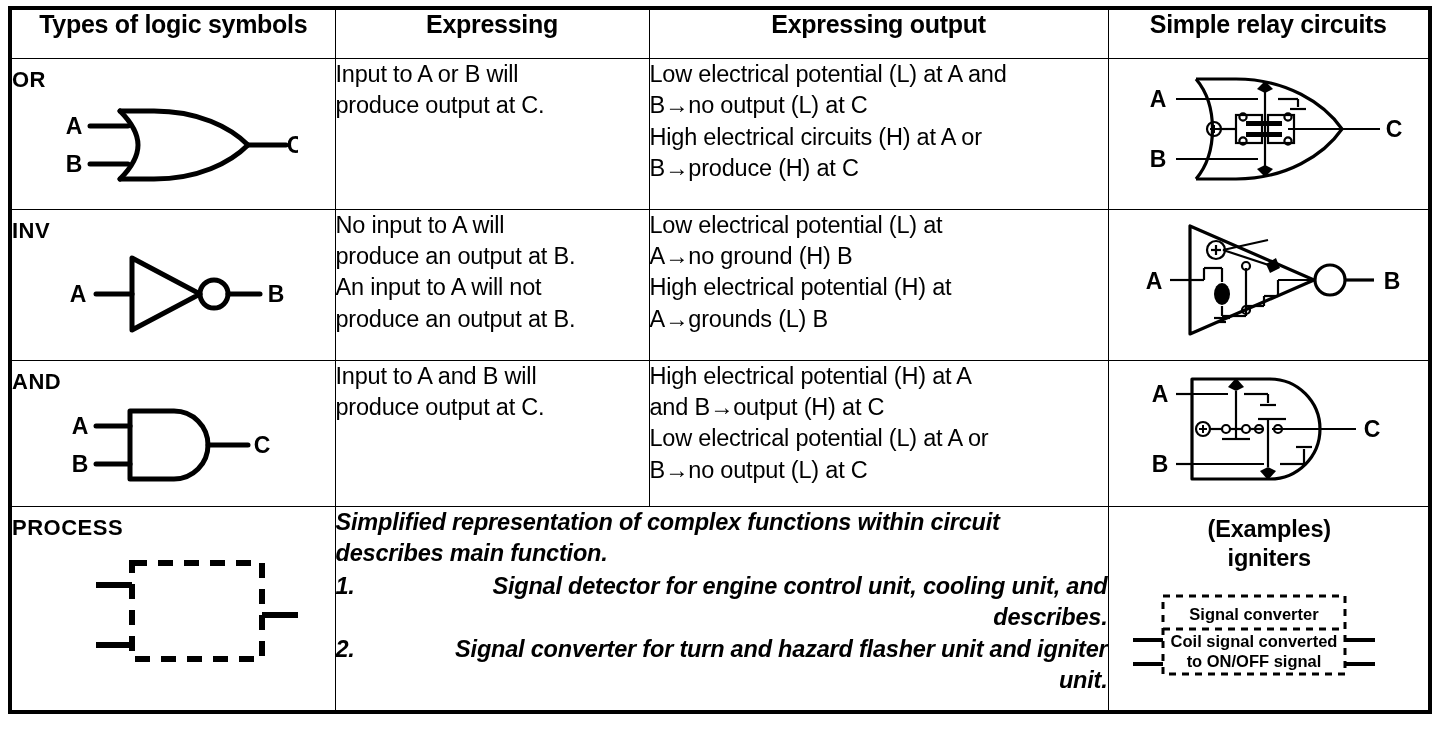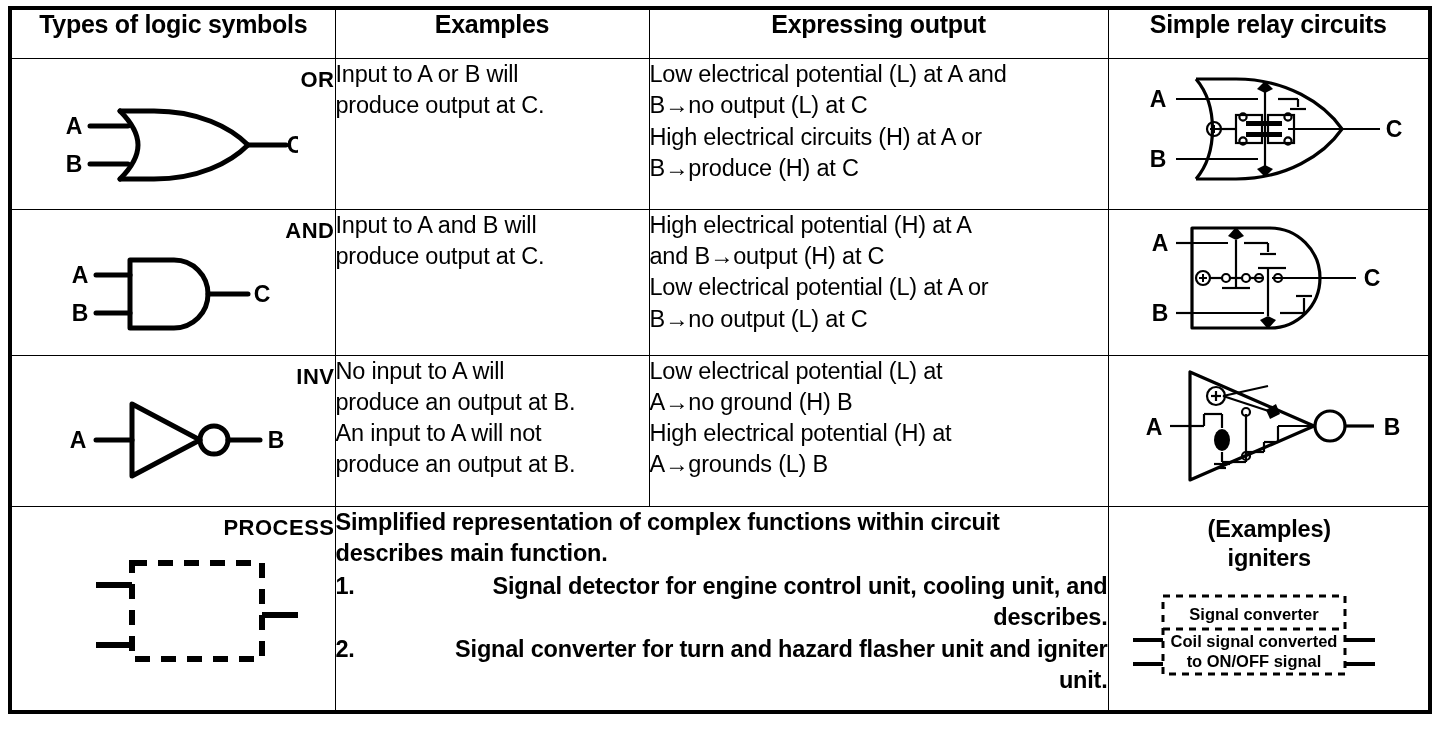--- a/index.html
+++ b/index.html
@@ -64,21 +64,21 @@
     padding: 9px 10px 8px 12px;
     font-size: 23.5px;
     font-weight: normal;
     line-height: 1.33;
     letter-spacing: -0.2px;
   }
   .cell-text .ln { white-space: nowrap; }
 
   
   .symcell {
-    text-align: right;
+    text-align: left;
     position: relative;
   }
   .symcell .sym-label {
     font-size: 22px;
     font-weight: bold;
     letter-spacing: 0.5px;
     padding-top: 8px;
     display: block;
   }
   .symcell .sym-art { display: block; margin: 0 auto; }
@@ -86,20 +86,21 @@
   .relaycell { text-align: center; }
   .relaycell svg { display: block; margin: 0 auto; }
 
   
   .proc-text {
     padding: 10px 10px 8px 12px;
     font-size: 23.5px;
     font-weight: bold;
     line-height: 1.34;
     letter-spacing: -0.2px;
+    font-style: italic;
   }
   .proc-text .lead { display: block; }
   .proc-list { display: block; margin-top: 1px; }
   .proc-item {
     display: flex;
     align-items: flex-start;
   }
   .proc-item .num { width: 30px; flex: 0 0 30px; }
   .proc-item .body { flex: 1 1 auto; text-align: right; }
   .proc-item .body .cont { display: block; padding-left: 20px; }
@@ -123,21 +124,21 @@
   <colgroup>
     <col class="col-symbol">
         <col class="col-op">
         <col class="col-out">
         <col class="col-relay">
   </colgroup>
 
   <thead>
     <tr>
       <th class="hdr">Types of logic symbols</th>
-      <th class="hdr">Examples</th>
+      <th class="hdr">Expressing</th>
       <th class="hdr">Expressing output</th>
       <th class="hdr">Simple relay circuits</th>
     </tr>
   </thead>
 
   <tbody>
 
     <tr>
       <td class="symcell">
         <span class="sym-label">OR</span>
@@ -201,20 +202,97 @@
             <circle cx="170" cy="58" r="3.6"></circle>
             <circle cx="170" cy="82" r="3.6"></circle>
           </g>
           <g stroke="#000" stroke-width="2">
             <line x1="92" y1="70" x2="100" y2="70"></line>
             <line x1="96" y1="66" x2="96" y2="74"></line>
           </g>
           <text x="40" y="48" font-family="Liberation Sans, sans-serif" font-size="23" font-weight="bold" text-anchor="middle">A</text>
           <text x="40" y="108" font-family="Liberation Sans, sans-serif" font-size="23" font-weight="bold" text-anchor="middle">B</text>
           <text x="276" y="78" font-family="Liberation Sans, sans-serif" font-size="23" font-weight="bold" text-anchor="middle">C</text>
+        </svg>
+      </td>
+    </tr>
+
+    <tr>
+      <td class="symcell">
+        <span class="sym-label">INV</span>
+        <svg class="sym-art" width="250" height="100" viewBox="0 0 250 100">
+          <g fill="none" stroke="#000" stroke-width="5" stroke-linecap="round" stroke-linejoin="round">
+            <path d="M84 14 L84 86 L152 50 Z"></path>
+            <circle cx="166" cy="50" r="14"></circle>
+            <line x1="48" y1="50" x2="84" y2="50"></line>
+            <line x1="180" y1="50" x2="212" y2="50"></line>
+          </g>
+          <text x="30" y="58" font-family="Liberation Sans, sans-serif" font-size="23" font-weight="bold" text-anchor="middle">A</text>
+          <text x="228" y="58" font-family="Liberation Sans, sans-serif" font-size="23" font-weight="bold" text-anchor="middle">B</text>
+        </svg>
+      </td>
+
+      <td class="cell-text">
+        <span class="ln">No input to A will</span>
+        <span class="ln">produce an output at B.</span>
+        <span class="ln">An input to A will not</span>
+        <span class="ln">produce an output at B.</span>
+      </td>
+
+      <td class="cell-text">
+        <span class="ln">Low electrical potential (L) at</span>
+        <span class="ln">A→no ground (H) B</span>
+        <span class="ln">High electrical potential (H) at</span>
+        <span class="ln">A→grounds (L) B</span>
+      </td>
+
+      <td class="relaycell">
+        <svg width="300" height="140" viewBox="0 0 300 140">
+          <g fill="none" stroke="#000" stroke-width="3.2" stroke-linejoin="round">
+            <path d="M72 16 L72 124 L196 70 Z"></path>
+          </g>
+          <g fill="none" stroke="#000" stroke-width="3.2">
+            <circle cx="212" cy="70" r="15"></circle>
+            <line x1="227" y1="70" x2="256" y2="70"></line>
+          </g>
+          <g fill="none" stroke="#000" stroke-width="2.2">
+            <line x1="52" y1="70" x2="72" y2="70"></line>
+            <line x1="72" y1="70" x2="86" y2="70"></line>
+            <line x1="86" y1="70" x2="86" y2="58"></line>
+            <line x1="86" y1="58" x2="104" y2="58"></line>
+            <line x1="104" y1="58" x2="104" y2="72"></line>
+            <line x1="104" y1="96" x2="104" y2="106"></line>
+            <line x1="96" y1="108" x2="112" y2="108"></line>
+            <line x1="100" y1="112" x2="108" y2="112"></line>
+            <line x1="104" y1="106" x2="128" y2="106"></line>
+            <line x1="128" y1="106" x2="128" y2="62"></line>
+            <line x1="128" y1="62" x2="128" y2="58"></line>
+            <line x1="128" y1="96" x2="146" y2="96"></line>
+            <line x1="146" y1="96" x2="146" y2="86"></line>
+            <line x1="146" y1="86" x2="160" y2="86"></line>
+            <line x1="160" y1="86" x2="160" y2="70"></line>
+            <line x1="160" y1="70" x2="197" y2="70"></line>
+            <line x1="105" y1="40" x2="160" y2="58"></line>
+            <line x1="105" y1="40" x2="150" y2="30"></line>
+          </g>
+          <g fill="#000" stroke="none">
+            <ellipse cx="104" cy="84" rx="8" ry="11"></ellipse>
+            <path d="M148 54 l10 -6 l4 10 l-10 5 z"></path>
+          </g>
+          <g fill="none" stroke="#000" stroke-width="2.2">
+            <circle cx="98" cy="40" r="9"></circle>
+            <circle cx="128" cy="56" r="4"></circle>
+            <circle cx="128" cy="100" r="4"></circle>
+          </g>
+          <g stroke="#000" stroke-width="2.2">
+            <line x1="93" y1="40" x2="103" y2="40"></line>
+            <line x1="98" y1="35" x2="98" y2="45"></line>
+          </g>
+          <text x="36" y="79" font-family="Liberation Sans, sans-serif" font-size="23" font-weight="bold" text-anchor="middle">A</text>
+          <text x="274" y="79" font-family="Liberation Sans, sans-serif" font-size="23" font-weight="bold" text-anchor="middle">B</text>
         </svg>
       </td>
     </tr>
 
     <tr>
       <td class="symcell">
         <span class="sym-label">AND</span>
         <svg class="sym-art" width="250" height="100" viewBox="0 0 250 100">
           <g fill="none" stroke="#000" stroke-width="5" stroke-linecap="round" stroke-linejoin="round">
             <path d="M82 16 L126 16 A34 34 0 0 1 126 84 L82 84 Z"></path>
@@ -283,97 +361,20 @@
           </g>
           <text x="42" y="41" font-family="Liberation Sans, sans-serif" font-size="23" font-weight="bold" text-anchor="middle">A</text>
           <text x="42" y="111" font-family="Liberation Sans, sans-serif" font-size="23" font-weight="bold" text-anchor="middle">B</text>
           <text x="254" y="76" font-family="Liberation Sans, sans-serif" font-size="23" font-weight="bold" text-anchor="middle">C</text>
         </svg>
       </td>
     </tr>
 
     <tr>
       <td class="symcell">
-        <span class="sym-label">INV</span>
-        <svg class="sym-art" width="250" height="100" viewBox="0 0 250 100">
-          <g fill="none" stroke="#000" stroke-width="5" stroke-linecap="round" stroke-linejoin="round">
-            <path d="M84 14 L84 86 L152 50 Z"></path>
-            <circle cx="166" cy="50" r="14"></circle>
-            <line x1="48" y1="50" x2="84" y2="50"></line>
-            <line x1="180" y1="50" x2="212" y2="50"></line>
-          </g>
-          <text x="30" y="58" font-family="Liberation Sans, sans-serif" font-size="23" font-weight="bold" text-anchor="middle">A</text>
-          <text x="228" y="58" font-family="Liberation Sans, sans-serif" font-size="23" font-weight="bold" text-anchor="middle">B</text>
-        </svg>
-      </td>
-
-      <td class="cell-text">
-        <span class="ln">No input to A will</span>
-        <span class="ln">produce an output at B.</span>
-        <span class="ln">An input to A will not</span>
-        <span class="ln">produce an output at B.</span>
-      </td>
-
-      <td class="cell-text">
-        <span class="ln">Low electrical potential (L) at</span>
-        <span class="ln">A→no ground (H) B</span>
-        <span class="ln">High electrical potential (H) at</span>
-        <span class="ln">A→grounds (L) B</span>
-      </td>
-
-      <td class="relaycell">
-        <svg width="300" height="140" viewBox="0 0 300 140">
-          <g fill="none" stroke="#000" stroke-width="3.2" stroke-linejoin="round">
-            <path d="M72 16 L72 124 L196 70 Z"></path>
-          </g>
-          <g fill="none" stroke="#000" stroke-width="3.2">
-            <circle cx="212" cy="70" r="15"></circle>
-            <line x1="227" y1="70" x2="256" y2="70"></line>
-          </g>
-          <g fill="none" stroke="#000" stroke-width="2.2">
-            <line x1="52" y1="70" x2="72" y2="70"></line>
-            <line x1="72" y1="70" x2="86" y2="70"></line>
-            <line x1="86" y1="70" x2="86" y2="58"></line>
-            <line x1="86" y1="58" x2="104" y2="58"></line>
-            <line x1="104" y1="58" x2="104" y2="72"></line>
-            <line x1="104" y1="96" x2="104" y2="106"></line>
-            <line x1="96" y1="108" x2="112" y2="108"></line>
-            <line x1="100" y1="112" x2="108" y2="112"></line>
-            <line x1="104" y1="106" x2="128" y2="106"></line>
-            <line x1="128" y1="106" x2="128" y2="62"></line>
-            <line x1="128" y1="62" x2="128" y2="58"></line>
-            <line x1="128" y1="96" x2="146" y2="96"></line>
-            <line x1="146" y1="96" x2="146" y2="86"></line>
-            <line x1="146" y1="86" x2="160" y2="86"></line>
-            <line x1="160" y1="86" x2="160" y2="70"></line>
-            <line x1="160" y1="70" x2="197" y2="70"></line>
-            <line x1="105" y1="40" x2="160" y2="58"></line>
-            <line x1="105" y1="40" x2="150" y2="30"></line>
-          </g>
-          <g fill="#000" stroke="none">
-            <ellipse cx="104" cy="84" rx="8" ry="11"></ellipse>
-            <path d="M148 54 l10 -6 l4 10 l-10 5 z"></path>
-          </g>
-          <g fill="none" stroke="#000" stroke-width="2.2">
-            <circle cx="98" cy="40" r="9"></circle>
-            <circle cx="128" cy="56" r="4"></circle>
-            <circle cx="128" cy="100" r="4"></circle>
-          </g>
-          <g stroke="#000" stroke-width="2.2">
-            <line x1="93" y1="40" x2="103" y2="40"></line>
-            <line x1="98" y1="35" x2="98" y2="45"></line>
-          </g>
-          <text x="36" y="79" font-family="Liberation Sans, sans-serif" font-size="23" font-weight="bold" text-anchor="middle">A</text>
-          <text x="274" y="79" font-family="Liberation Sans, sans-serif" font-size="23" font-weight="bold" text-anchor="middle">B</text>
-        </svg>
-      </td>
-    </tr>
-
-    <tr>
-      <td class="symcell">
         <span class="sym-label">PROCESS</span>
         <svg class="sym-art" width="250" height="130" viewBox="0 0 250 130">
           <rect x="84" y="22" width="130" height="96" fill="none" stroke="#000" stroke-width="6" stroke-dasharray="15 11"></rect>
           <g stroke="#000" stroke-width="6" fill="none">
             <line x1="48" y1="44" x2="84" y2="44"></line>
             <line x1="48" y1="104" x2="84" y2="104"></line>
             <line x1="214" y1="74" x2="250" y2="74"></line>
           </g>
         </svg>
       </td>

